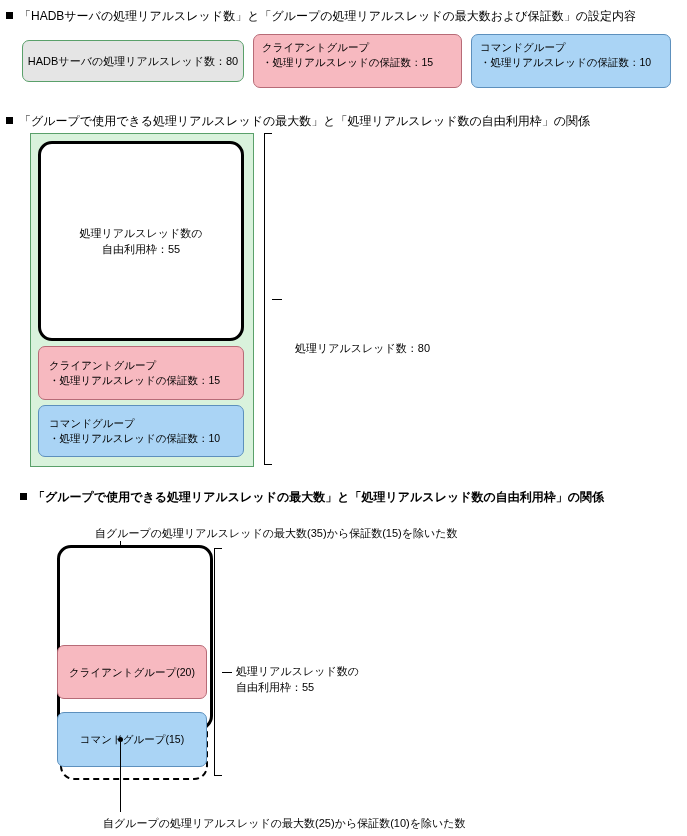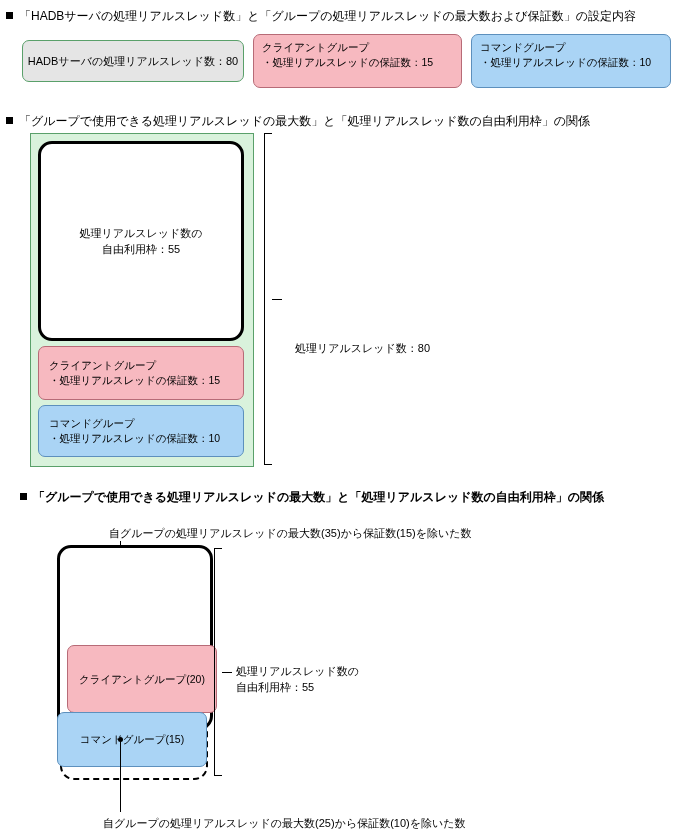--- a/index.html
+++ b/index.html
@@ -131,32 +131,32 @@
 <div class="abs bracket" style="left:264px; top:133px; width:8px; height:332px;"></div>
 <div class="abs tick" style="left:272px; top:299px; width:10px;"></div>
 <div class="abs" style="left:285px; top:292px;">
   <div class="lbl" style="padding-left:10px;margin-top:48px;">処理リアルスレッド数：80</div>
 </div>
 
 <div class="abs section-head" style="left:20px; top:489px;font-weight:bold;">
   <span class="bullet-sq"></span><span>「グループで使用できる処理リアルスレッドの最大数」と「処理リアルスレッド数の自由利用枠」の関係</span>
 </div>
 
-<div class="abs lbl" style="left:109px; top:525px;">
+<div class="abs lbl" style="left:95px; top:525px;">
   <span>自グループの処理リアルスレッドの最大数(35)から保証数(15)を除いた数</span>
 </div>
 
 <div class="abs leader-v" style="left:120px; top:541px; height:131px;"></div>
 <div class="abs dot" style="left:118px; top:670px;"></div>
 
 <div class="abs box-dashed" style="left:60px; top:548px; width:144px; height:228px;"></div>
 
 <div class="abs box-white" style="left:57px; top:545px; width:150px; height:179px;"></div>
 
-<div class="abs box box-pink ctr" style="left:67px; top:645px; width:150px; height:68px;">
+<div class="abs box box-pink ctr" style="left:57px; top:645px; width:150px; height:54px;">
   <div class="lbl-title">クライアントグループ(20)</div>
 </div>
 
 <div class="abs box box-blue ctr" style="left:57px; top:712px; width:150px; height:55px;">
   <div class="lbl-title">コマンドグループ(15)</div>
 </div>
 
 <div class="abs leader-v" style="left:120px; top:740px; height:72px;"></div>
 <div class="abs dot" style="left:118px; top:737px;"></div>
 

